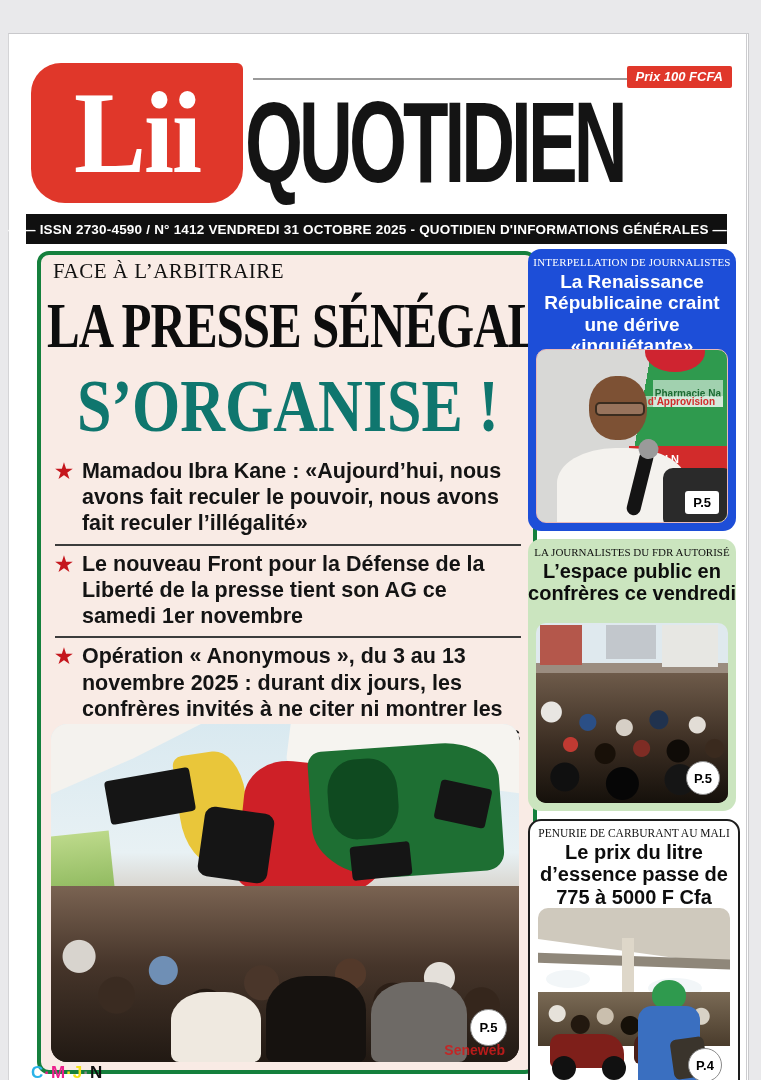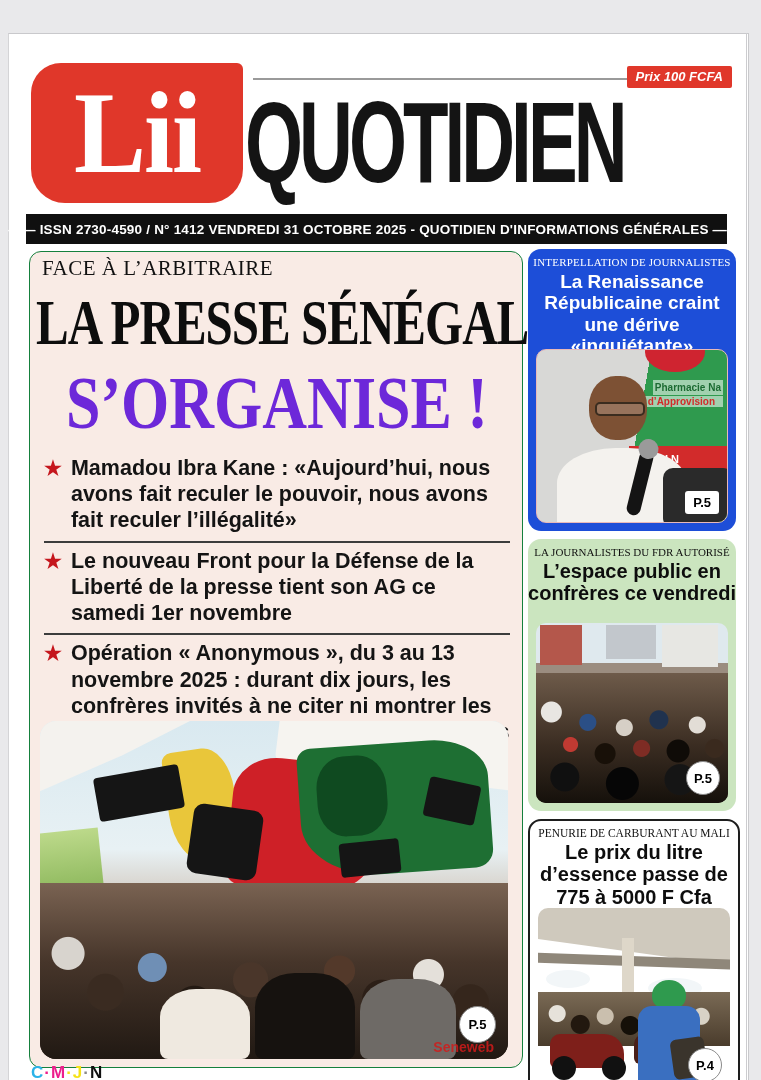--- a/index.html
+++ b/index.html
@@ -20,22 +20,22 @@
   .rule-to-price{position:absolute;left:244px;top:44px;width:396px;height:2px;background:#9a9a9a;}
   .price-badge{position:absolute;right:16px;top:32px;color:#fff;font-weight:bold;font-size:13px;
                padding:3px 9px 4px;border-radius:2px;white-space:nowrap;font-style:italic;}
 
   
   .issn-bar{position:absolute;left:17px;top:180px;width:701px;height:30px;background:#101010;
             color:#fff;display:flex;align-items:center;justify-content:center;
             font-weight:bold;font-size:13.5px;letter-spacing:.2px;white-space:nowrap;}
 
   
-  .lead-card{position:absolute;left:20px;top:217px;width:492px;height:815px;background:#f9ebe5;
-             border:1px solid #15803d;border-radius:12px;}
+  .lead-card{position:absolute;left:28px;top:217px;width:492px;height:815px;background:#f9ebe5;
+             border:4px solid #15803d;border-radius:12px;}
   .lead-kicker{position:absolute;left:12px;top:4px;font-family:"Liberation Serif",serif;
                font-size:21px;color:#111;letter-spacing:.5px;}
   .lead-h1{position:absolute;left:6px;top:34px;width:482px;text-align:center;
            font-family:"Liberation Serif",serif;font-weight:bold;color:#0d0d0d;font-size:49px;
            letter-spacing:-1px;white-space:nowrap;}
   .lead-h1 span{display:inline-block;transform:scale(1.0,1.3);transform-origin:center top;}
   .lead-h2{position:absolute;left:6px;top:110px;width:482px;text-align:center;
            font-family:"Liberation Serif",serif;font-weight:bold;font-size:62px;white-space:nowrap;}
   .lead-h2 span{display:inline-block;transform:scale(1.0,1.18);transform-origin:center top;}
   .lead-bullets{position:absolute;left:14px;top:198px;width:466px;list-style:none;margin:0;padding:0;}
@@ -184,21 +184,21 @@
 
       <div class="issn-bar">
         <span>—— ISSN 2730-4590 / N° 1412 VENDREDI 31 OCTOBRE 2025 - QUOTIDIEN D'INFORMATIONS GÉNÉRALES ——-</span>
       </div>
 
       <div class="lead-card">
         <div class="lead-kicker">FACE À L’ARBITRAIRE</div>
         <div class="lead-h1">
           <span>LA PRESSE SÉNÉGALAISE</span>
         </div>
-        <div class="lead-h2" style="color:#6d28d9;">
+        <div class="lead-h2" style="color:#0f766e;">
           <span>S’ORGANISE !</span>
         </div>
         <ul class="lead-bullets">
           <li>
             <span class="star" style="color:#c5161d;">★</span>
             <span>Mamadou Ibra Kane : «Aujourd’hui, nous avons fait reculer le pouvoir, nous avons fait reculer l’illégalité»</span>
           </li>
           <li>
             <span class="star" style="color:#c5161d;">★</span>
             <span>Le nouveau Front pour la Défense de la Liberté de la presse tient son AG ce samedi 1er novembre</span>
@@ -227,21 +227,21 @@
           <div class="badge-circle" style="right:12px;bottom:16px;">P.5</div>
           <div class="watermark">Seneweb</div>
         </div>
       </div>
 
       <div class="card card1">
         <span class="card-kicker">INTERPELLATION DE JOURNALISTES</span>
         <span class="card-headline">La Renaissance Républicaine craint une dérive «inquiétante»</span>
         <div class="photo1">
           <div class="p1-redcircle"></div>
-          <span class="p1-line" style="top:30px;color:#1d6b33;background:rgba(255,255,255,.55);padding:2px 2px;">Pharmacie Na</span>
+          <span class="p1-line" style="top:30px;color:#1d6b33;background:rgba(255,255,255,.55);padding:8px 2px;">Pharmacie Na</span>
           <span class="p1-line" style="top:46px;color:#d22b2b;background:rgba(255,255,255,.55);padding:0 8px;">d’Approvision</span>
           <div class="p1-redband">
             <span>YEKSI N</span>
           </div>
           <div class="p1-head"></div>
           <div class="p1-glasses"></div>
           <div class="p1-shirt"></div>
           <div class="p1-chair"></div>
           <div class="p1-mic"></div>
           <div class="badge-square" style="right:8px;bottom:8px;">P.5</div>

